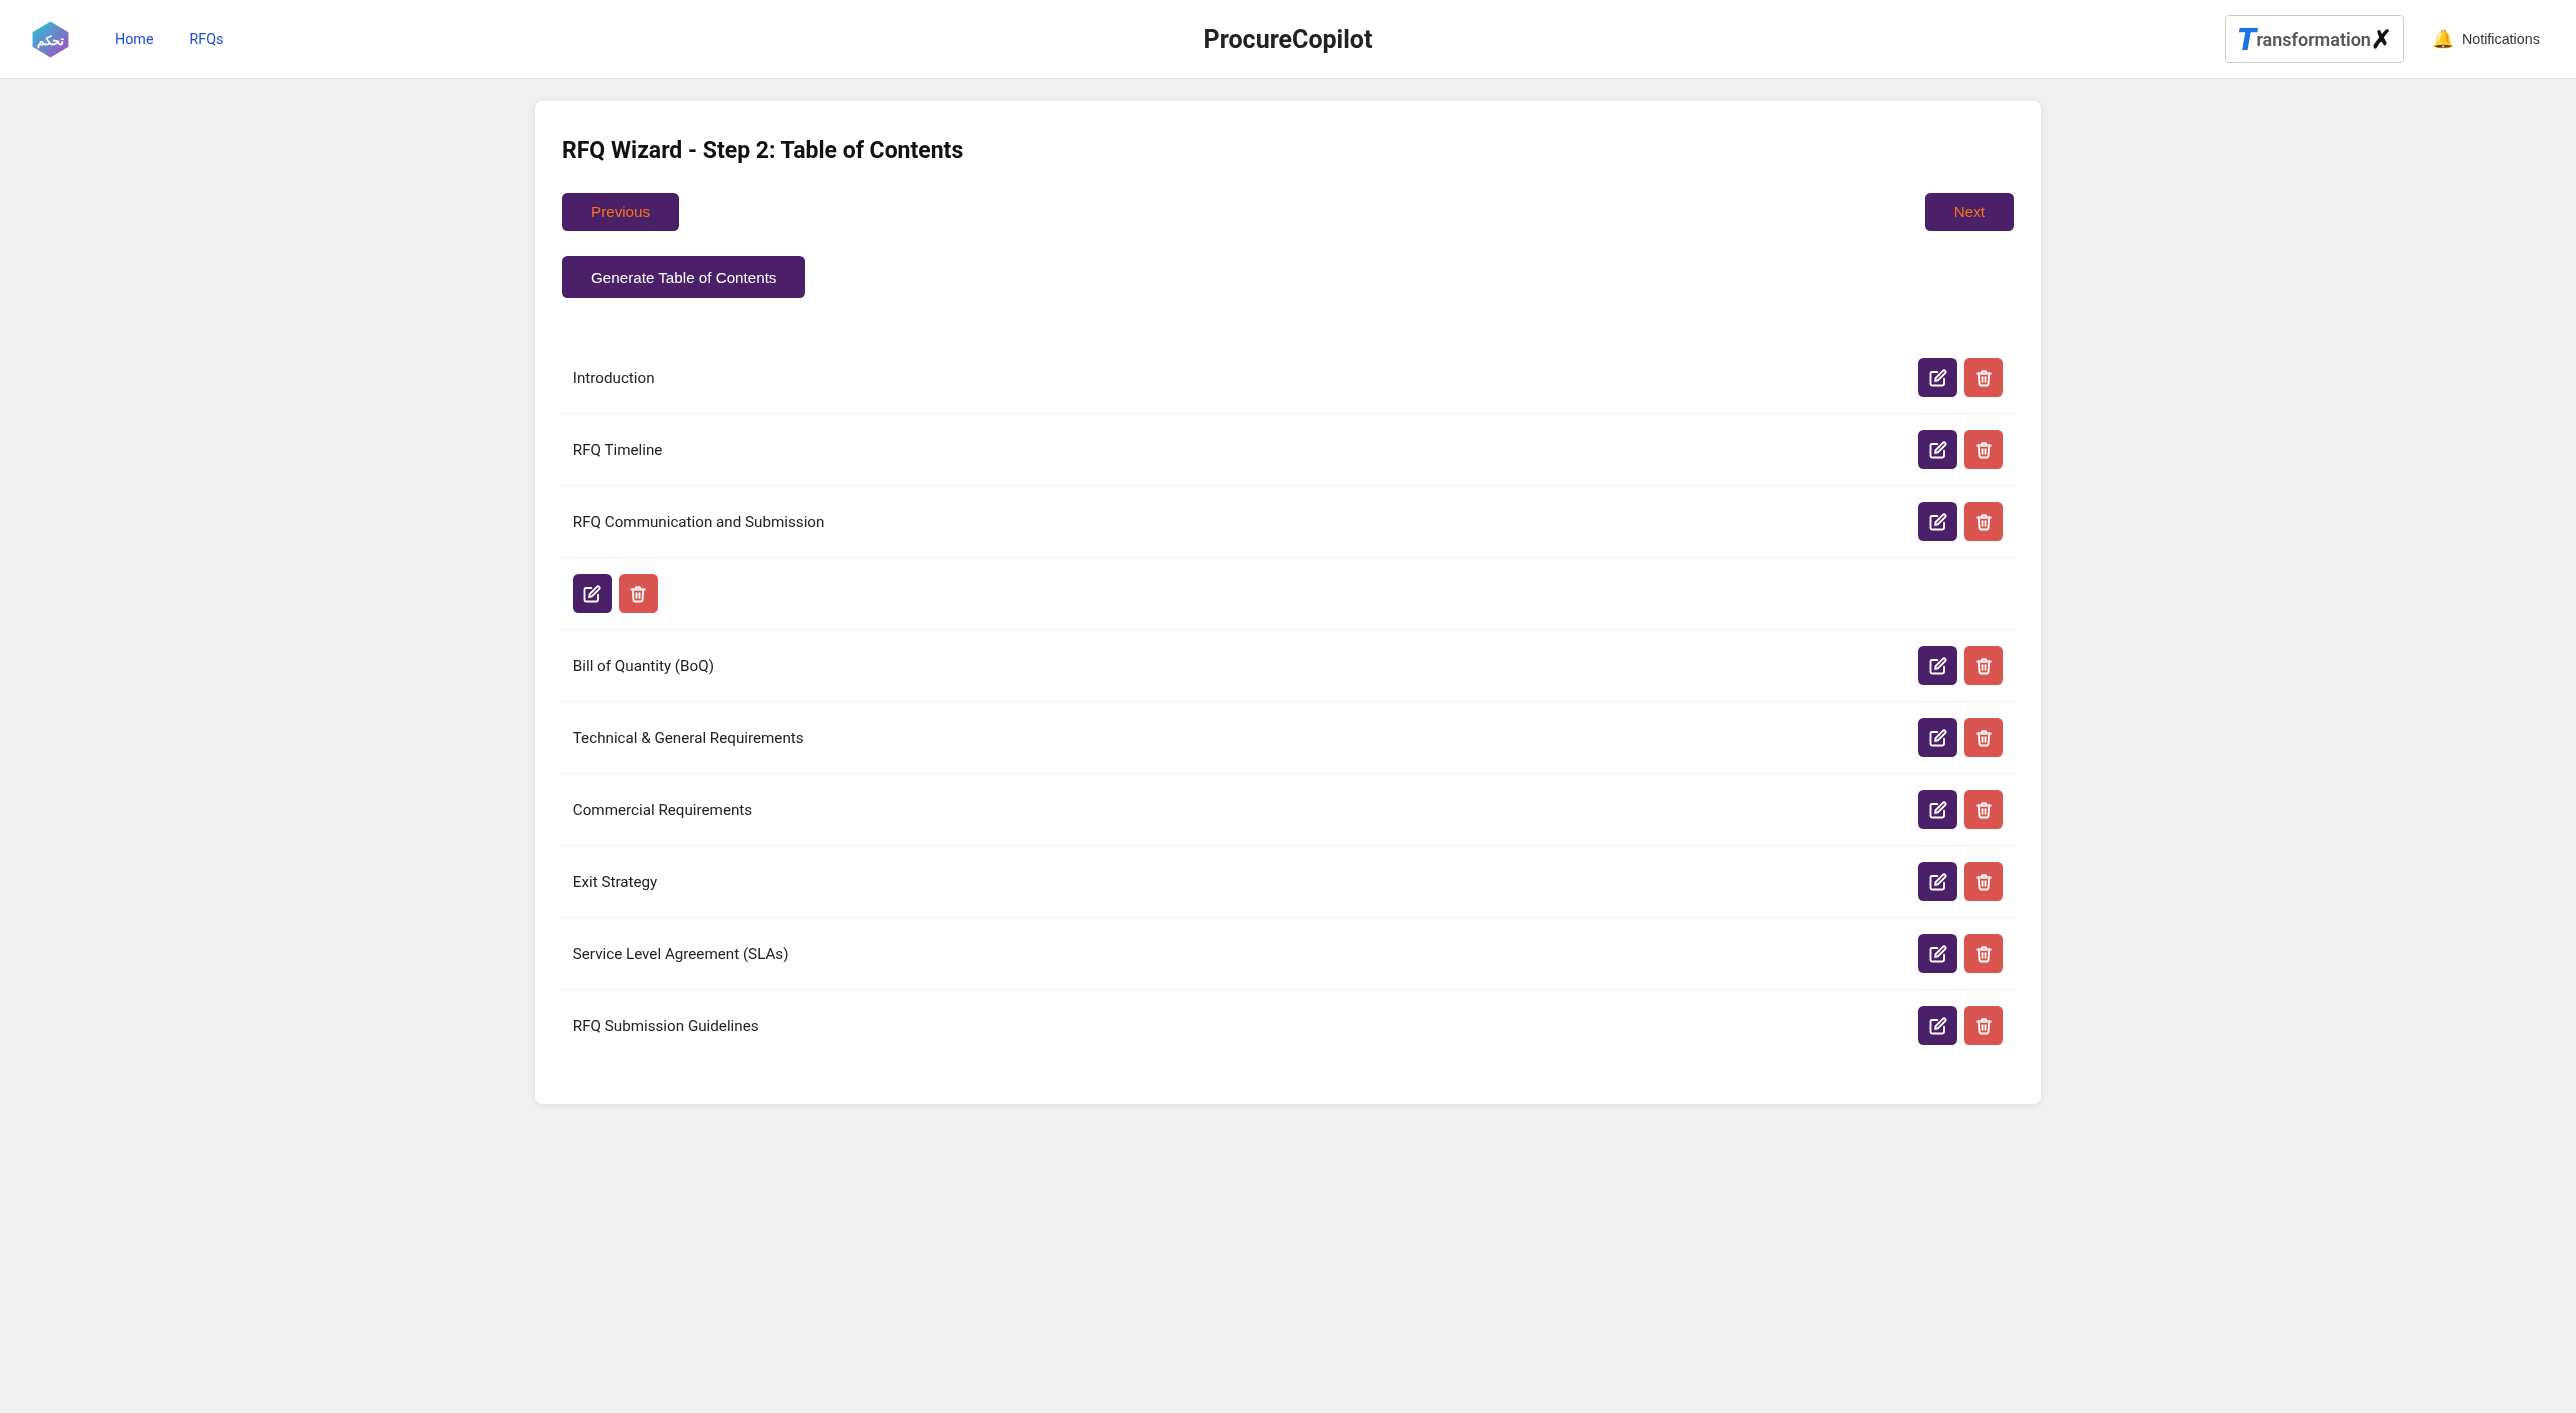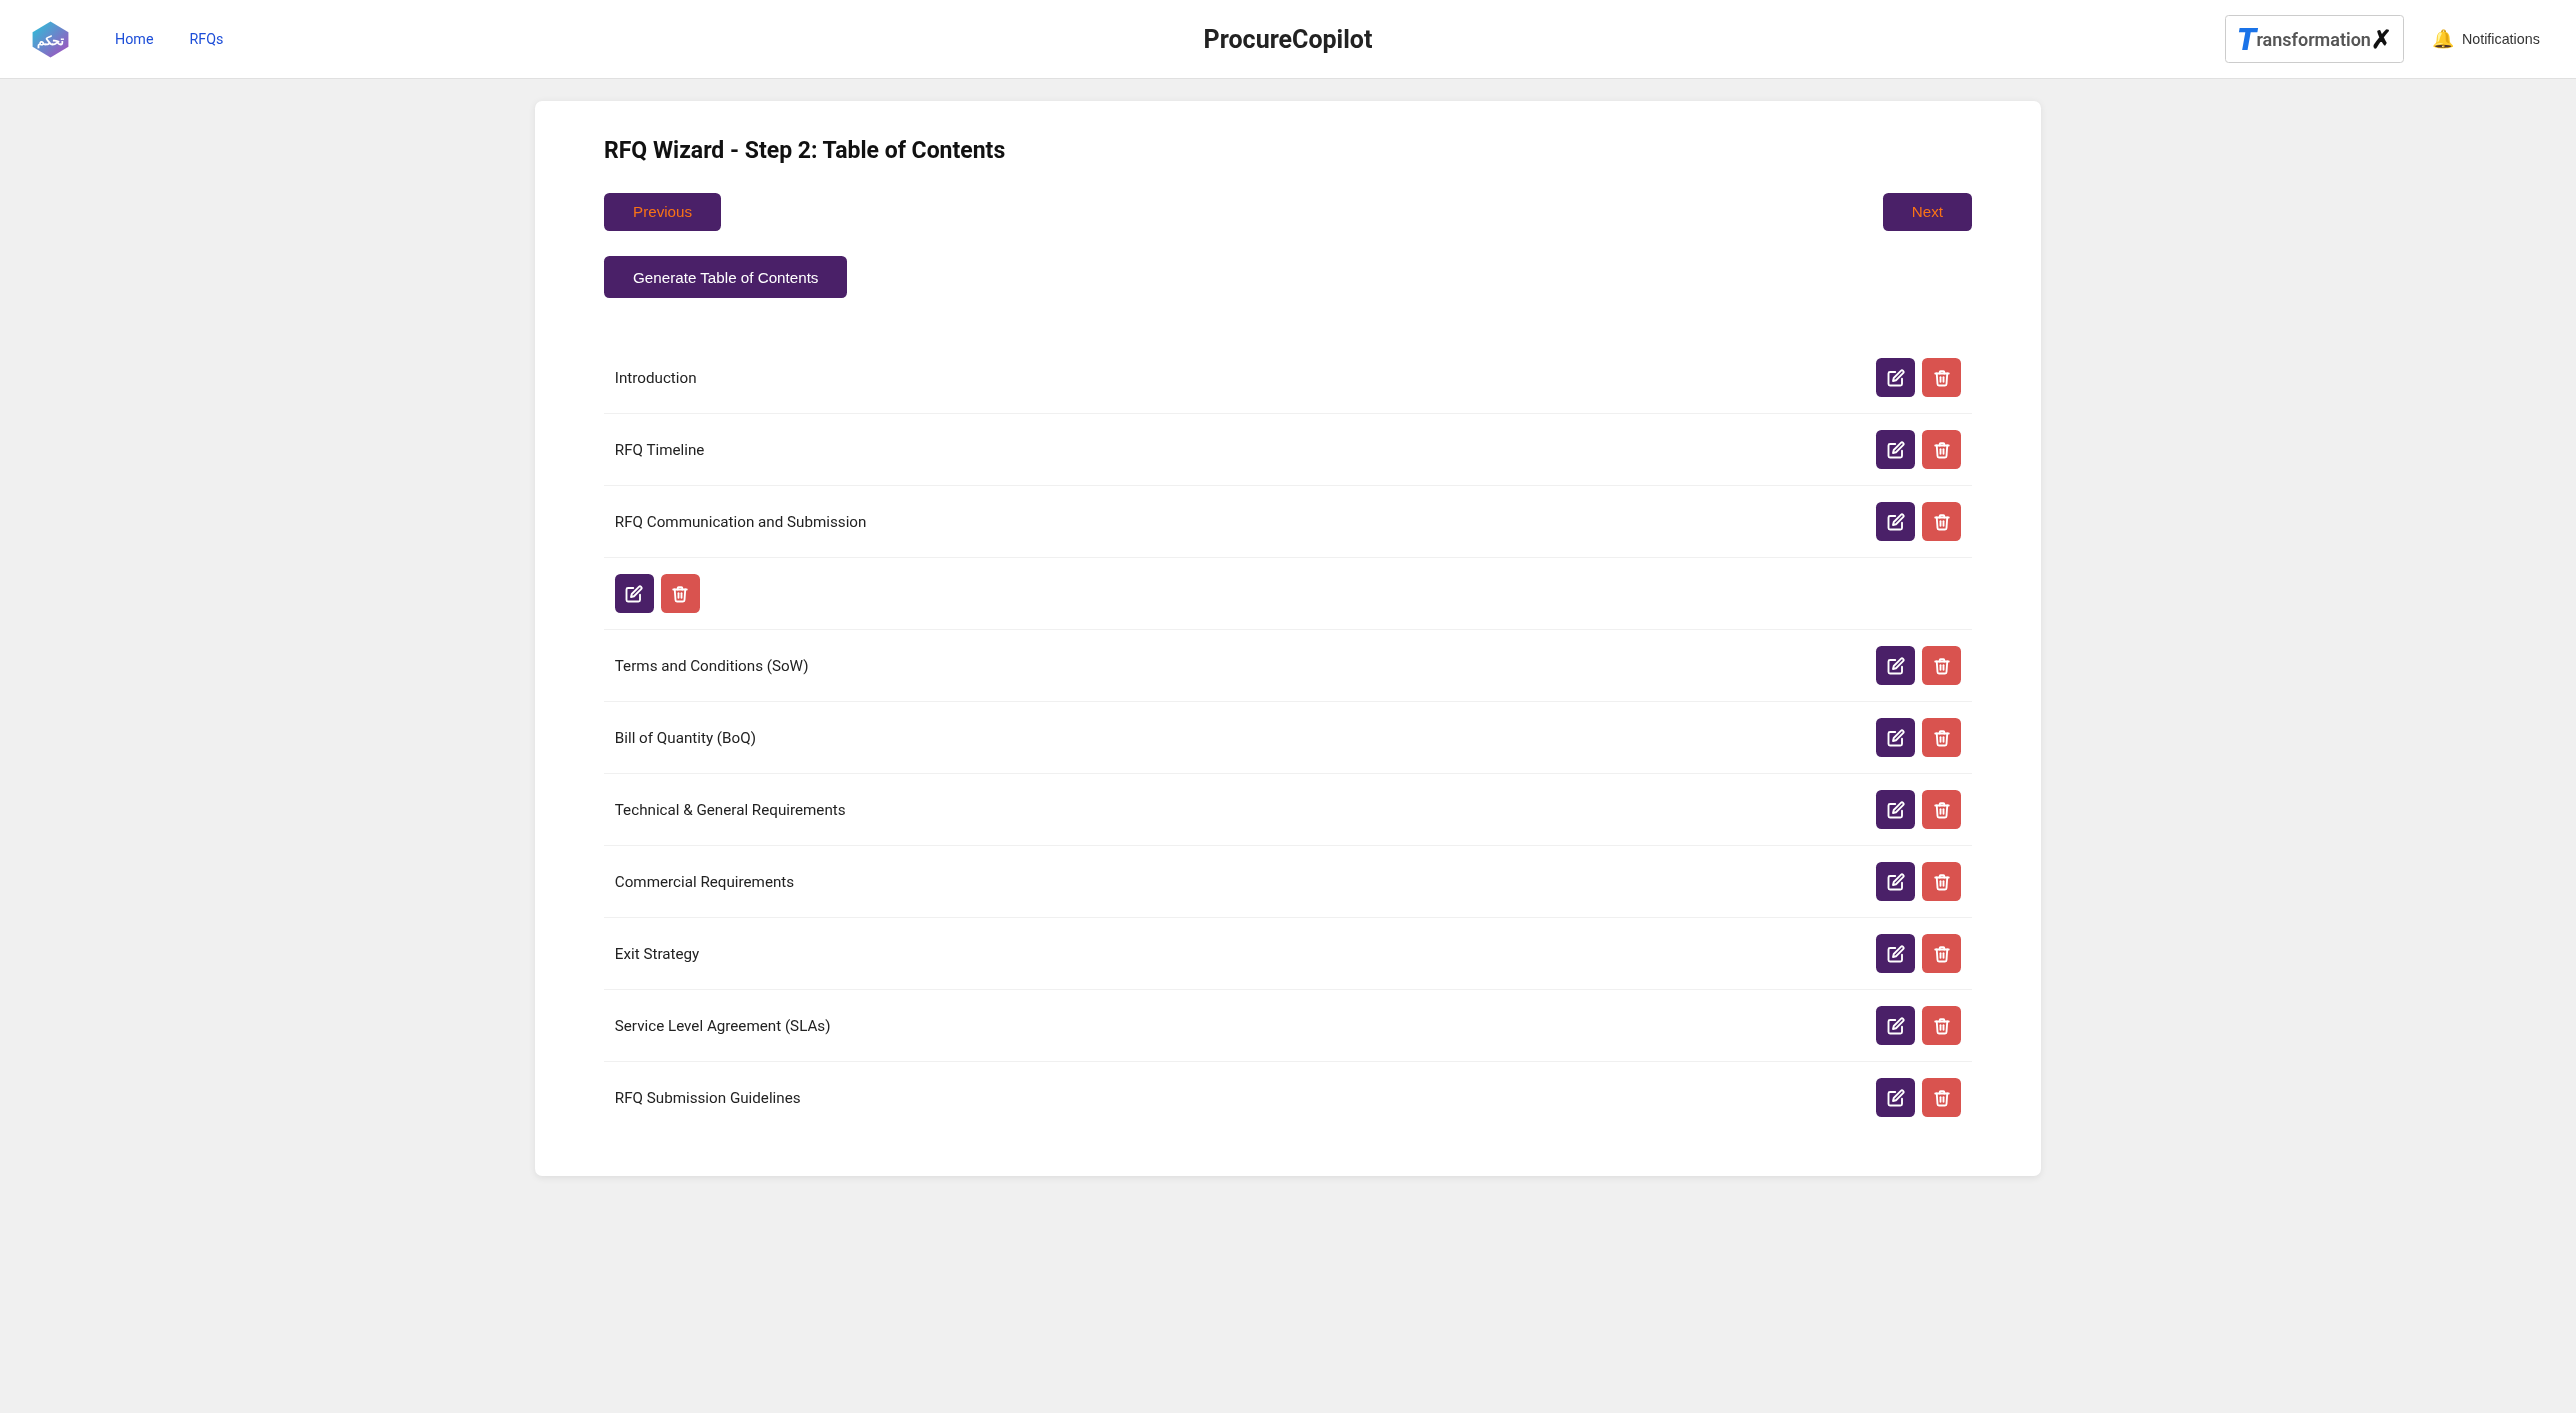--- a/index.html
+++ b/index.html
@@ -83,21 +83,21 @@
     .bell-icon {
       font-size: 18px;
     }
 
     
     .main-container {
       margin: 21.5px auto;
       background: #fff;
       border-radius: 7.2px;
       box-shadow: 0 1.8px 7.2px rgba(0,0,0,0.08);
-      padding: 36px 69px 43px;
+      padding: 36px 27px 43px;
       max-width: 1506px;
       min-height: 627px;
     }
 
     .page-title {
       font-size: 23px;
       font-weight: 700;
       color: #111;
       margin-bottom: 29px;
     }
@@ -312,40 +312,20 @@
               <polyline points="3 6 5 6 21 6"></polyline>
               <path d="M19 6l-1 14a2 2 0 0 1-2 2H8a2 2 0 0 1-2-2L5 6"></path>
               <path d="M10 11v6"></path>
               <path d="M14 11v6"></path>
               <path d="M9 6V4a1 1 0 0 1 1-1h4a1 1 0 0 1 1 1v2"></path>
             </svg>
           </button>
         </div>
       </div>
       <div class="toc-item">
-        <span class="toc-item-label">Terms and Conditions (SoW)</span>
-        <div class="toc-item-actions">
-          <button class="btn-edit">
-            <svg width="18" height="18" viewBox="0 0 24 24" fill="none" stroke="white" stroke-width="2.5" stroke-linecap="round" stroke-linejoin="round">
-              <path d="M11 4H4a2 2 0 0 0-2 2v14a2 2 0 0 0 2 2h14a2 2 0 0 0 2-2v-7"></path>
-              <path d="M18.5 2.5a2.121 2.121 0 0 1 3 3L12 15l-4 1 1-4 9.5-9.5z"></path>
-            </svg>
-          </button>
-          <button class="btn-delete">
-            <svg width="18" height="18" viewBox="0 0 24 24" fill="none" stroke="white" stroke-width="2.5" stroke-linecap="round" stroke-linejoin="round">
-              <polyline points="3 6 5 6 21 6"></polyline>
-              <path d="M19 6l-1 14a2 2 0 0 1-2 2H8a2 2 0 0 1-2-2L5 6"></path>
-              <path d="M10 11v6"></path>
-              <path d="M14 11v6"></path>
-              <path d="M9 6V4a1 1 0 0 1 1-1h4a1 1 0 0 1 1 1v2"></path>
-            </svg>
-          </button>
-        </div>
-      </div>
-      <div class="toc-item">
         <span class="toc-item-label">Bill of Quantity (BoQ)</span>
         <div class="toc-item-actions">
           <button class="btn-edit">
             <svg width="18" height="18" viewBox="0 0 24 24" fill="none" stroke="white" stroke-width="2.5" stroke-linecap="round" stroke-linejoin="round">
               <path d="M11 4H4a2 2 0 0 0-2 2v14a2 2 0 0 0 2 2h14a2 2 0 0 0 2-2v-7"></path>
               <path d="M18.5 2.5a2.121 2.121 0 0 1 3 3L12 15l-4 1 1-4 9.5-9.5z"></path>
             </svg>
           </button>
           <button class="btn-delete">
             <svg width="18" height="18" viewBox="0 0 24 24" fill="none" stroke="white" stroke-width="2.5" stroke-linecap="round" stroke-linejoin="round">

